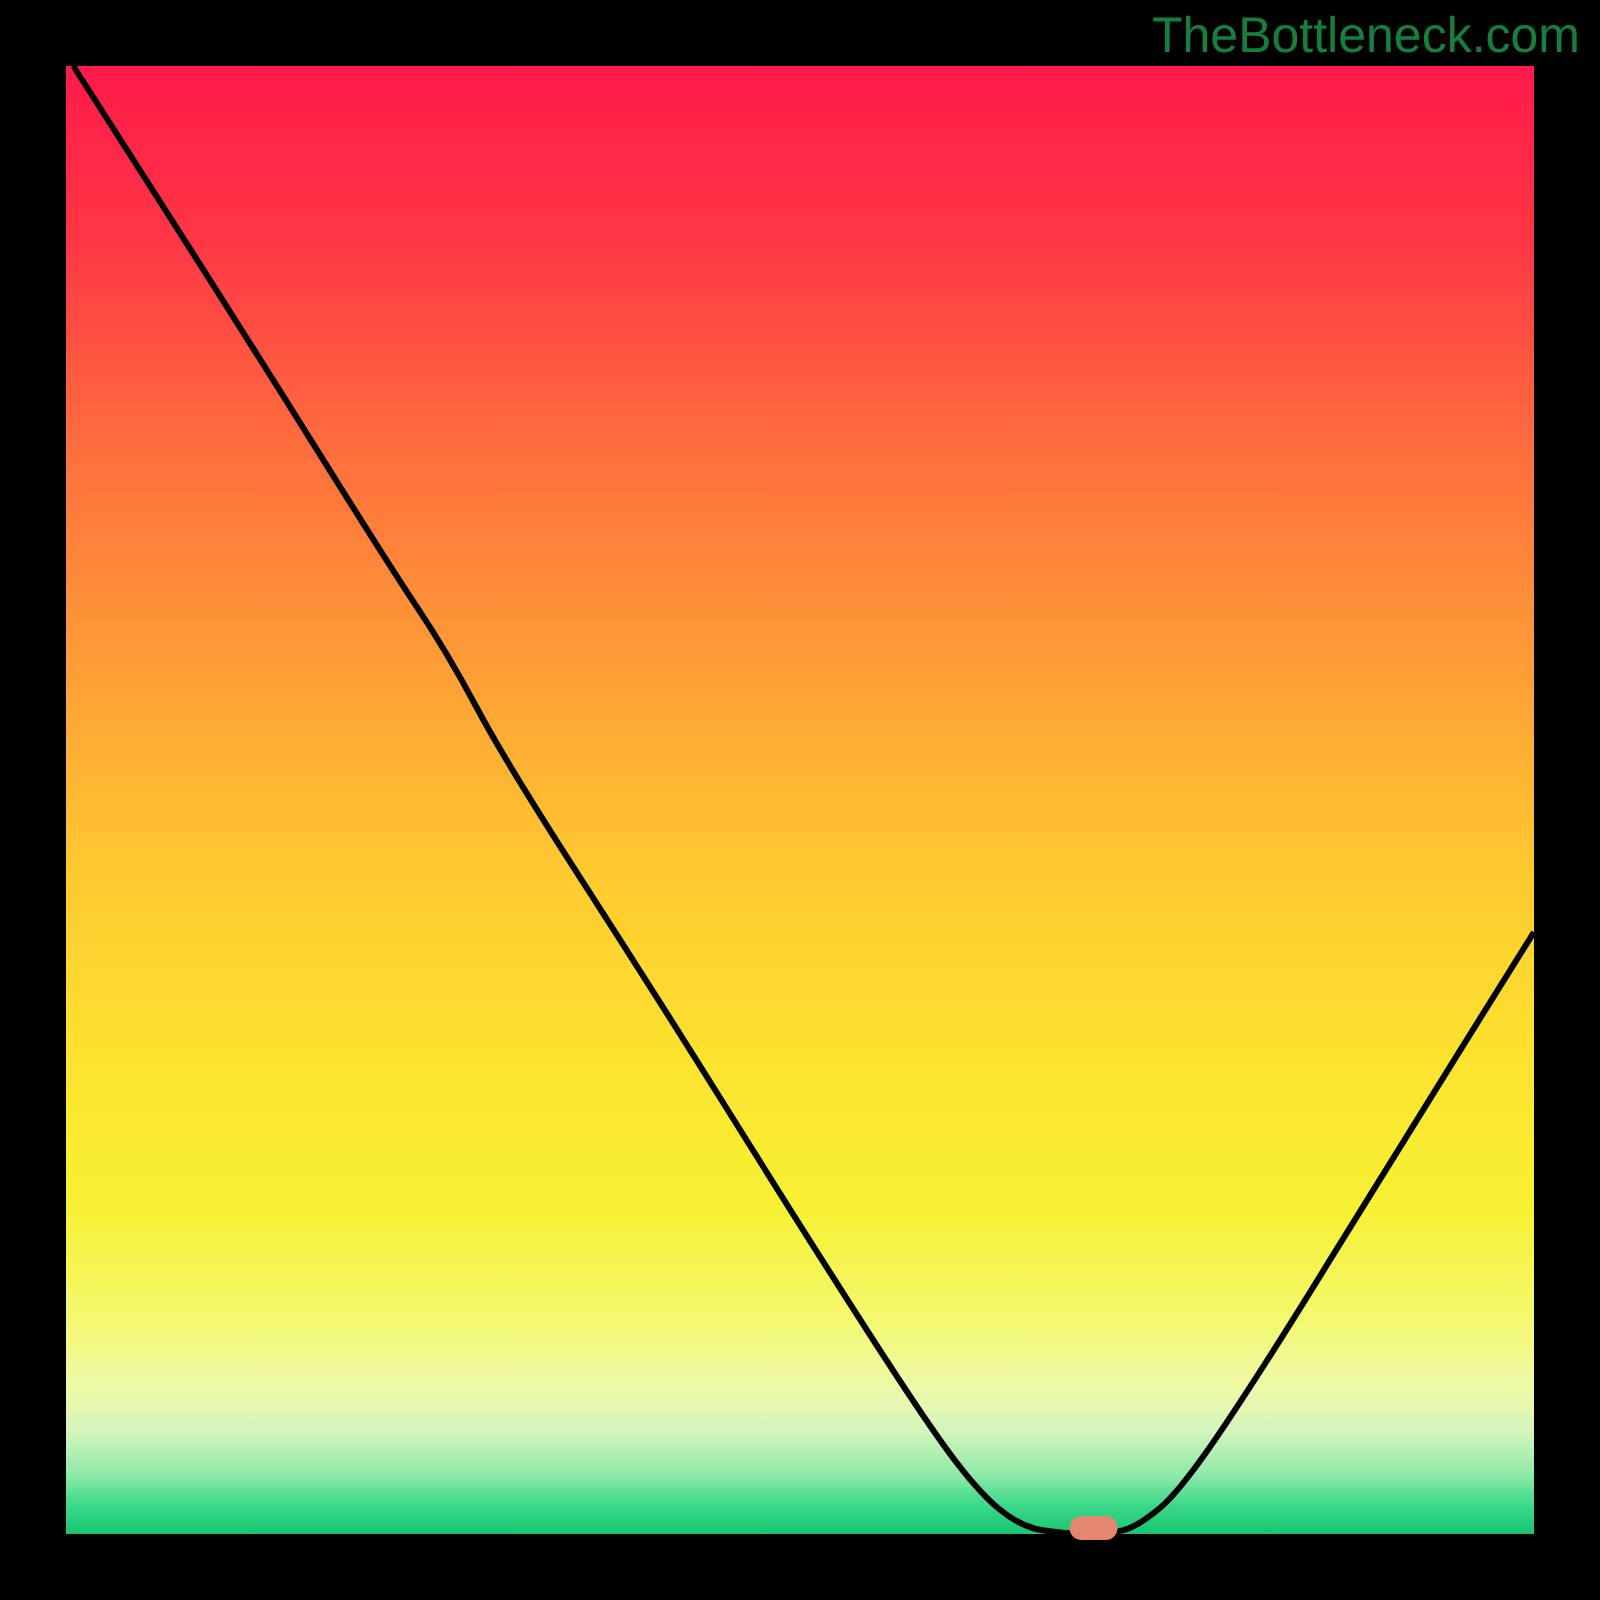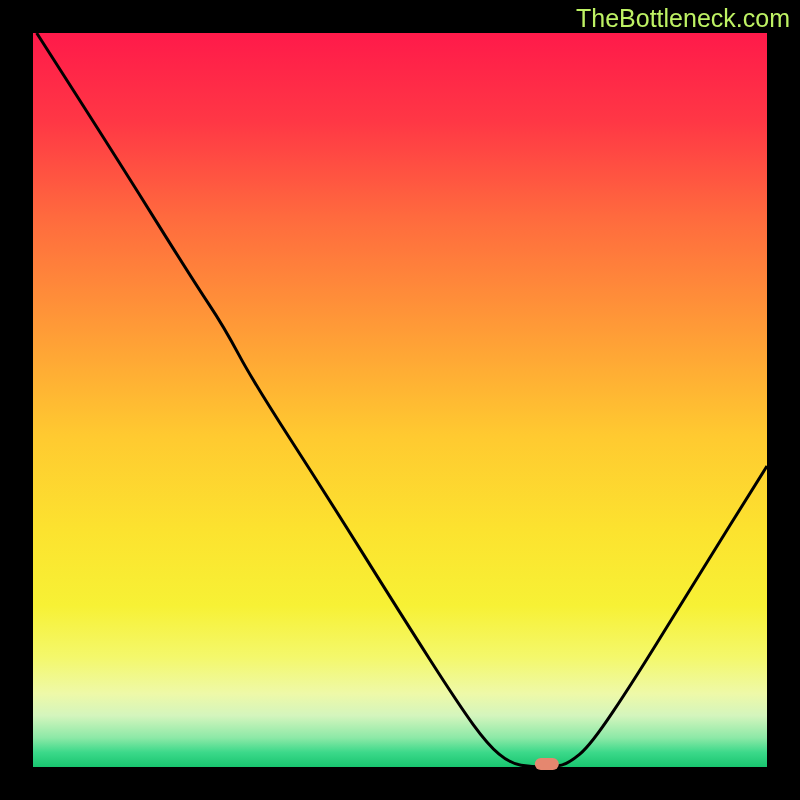--- a/index.html
+++ b/index.html
@@ -13,21 +13,21 @@
   }
   .chart-container {
     position: relative;
     width: 800px;
     height: 800px;
   }
   .watermark {
     position: absolute;
     top: 4px;
     right: 10px;
-    color: #bef264;
+    color: #15803d;
     font-size: 25px;
     font-weight: 500;
     z-index: 10;
     letter-spacing: 0px;
     text-align: center;
   }
   svg {
     display: block;
   }
 </style>

